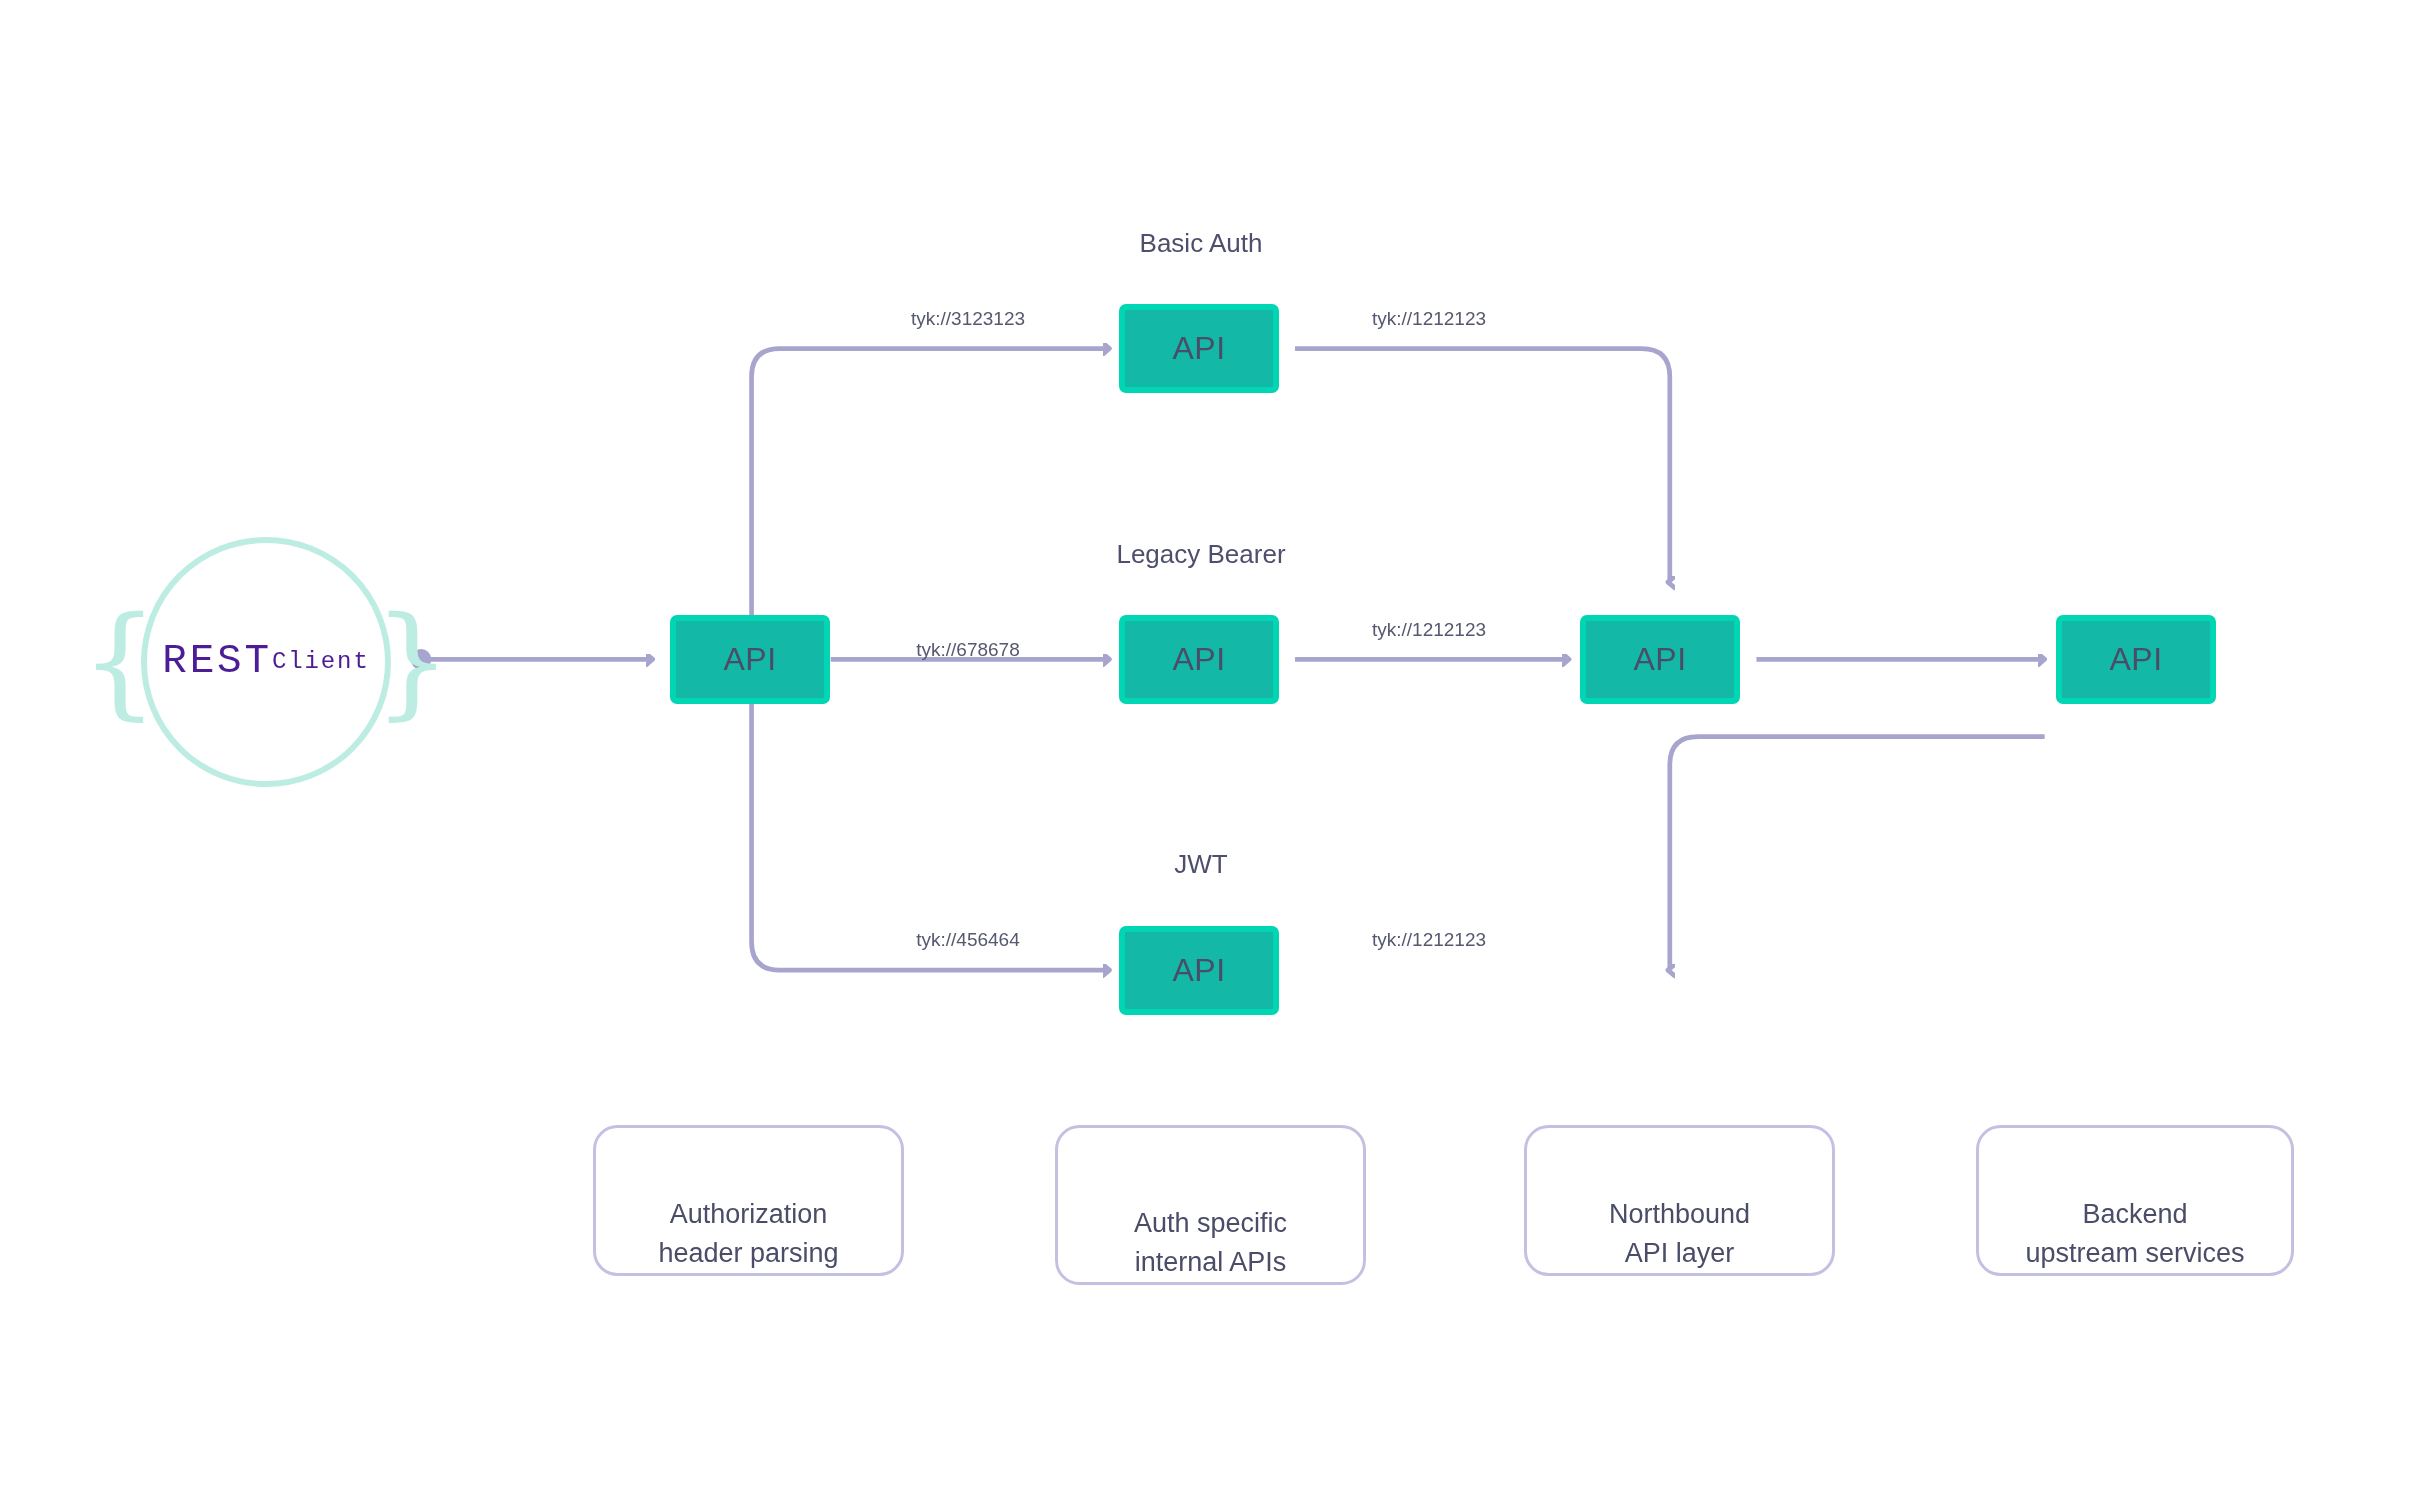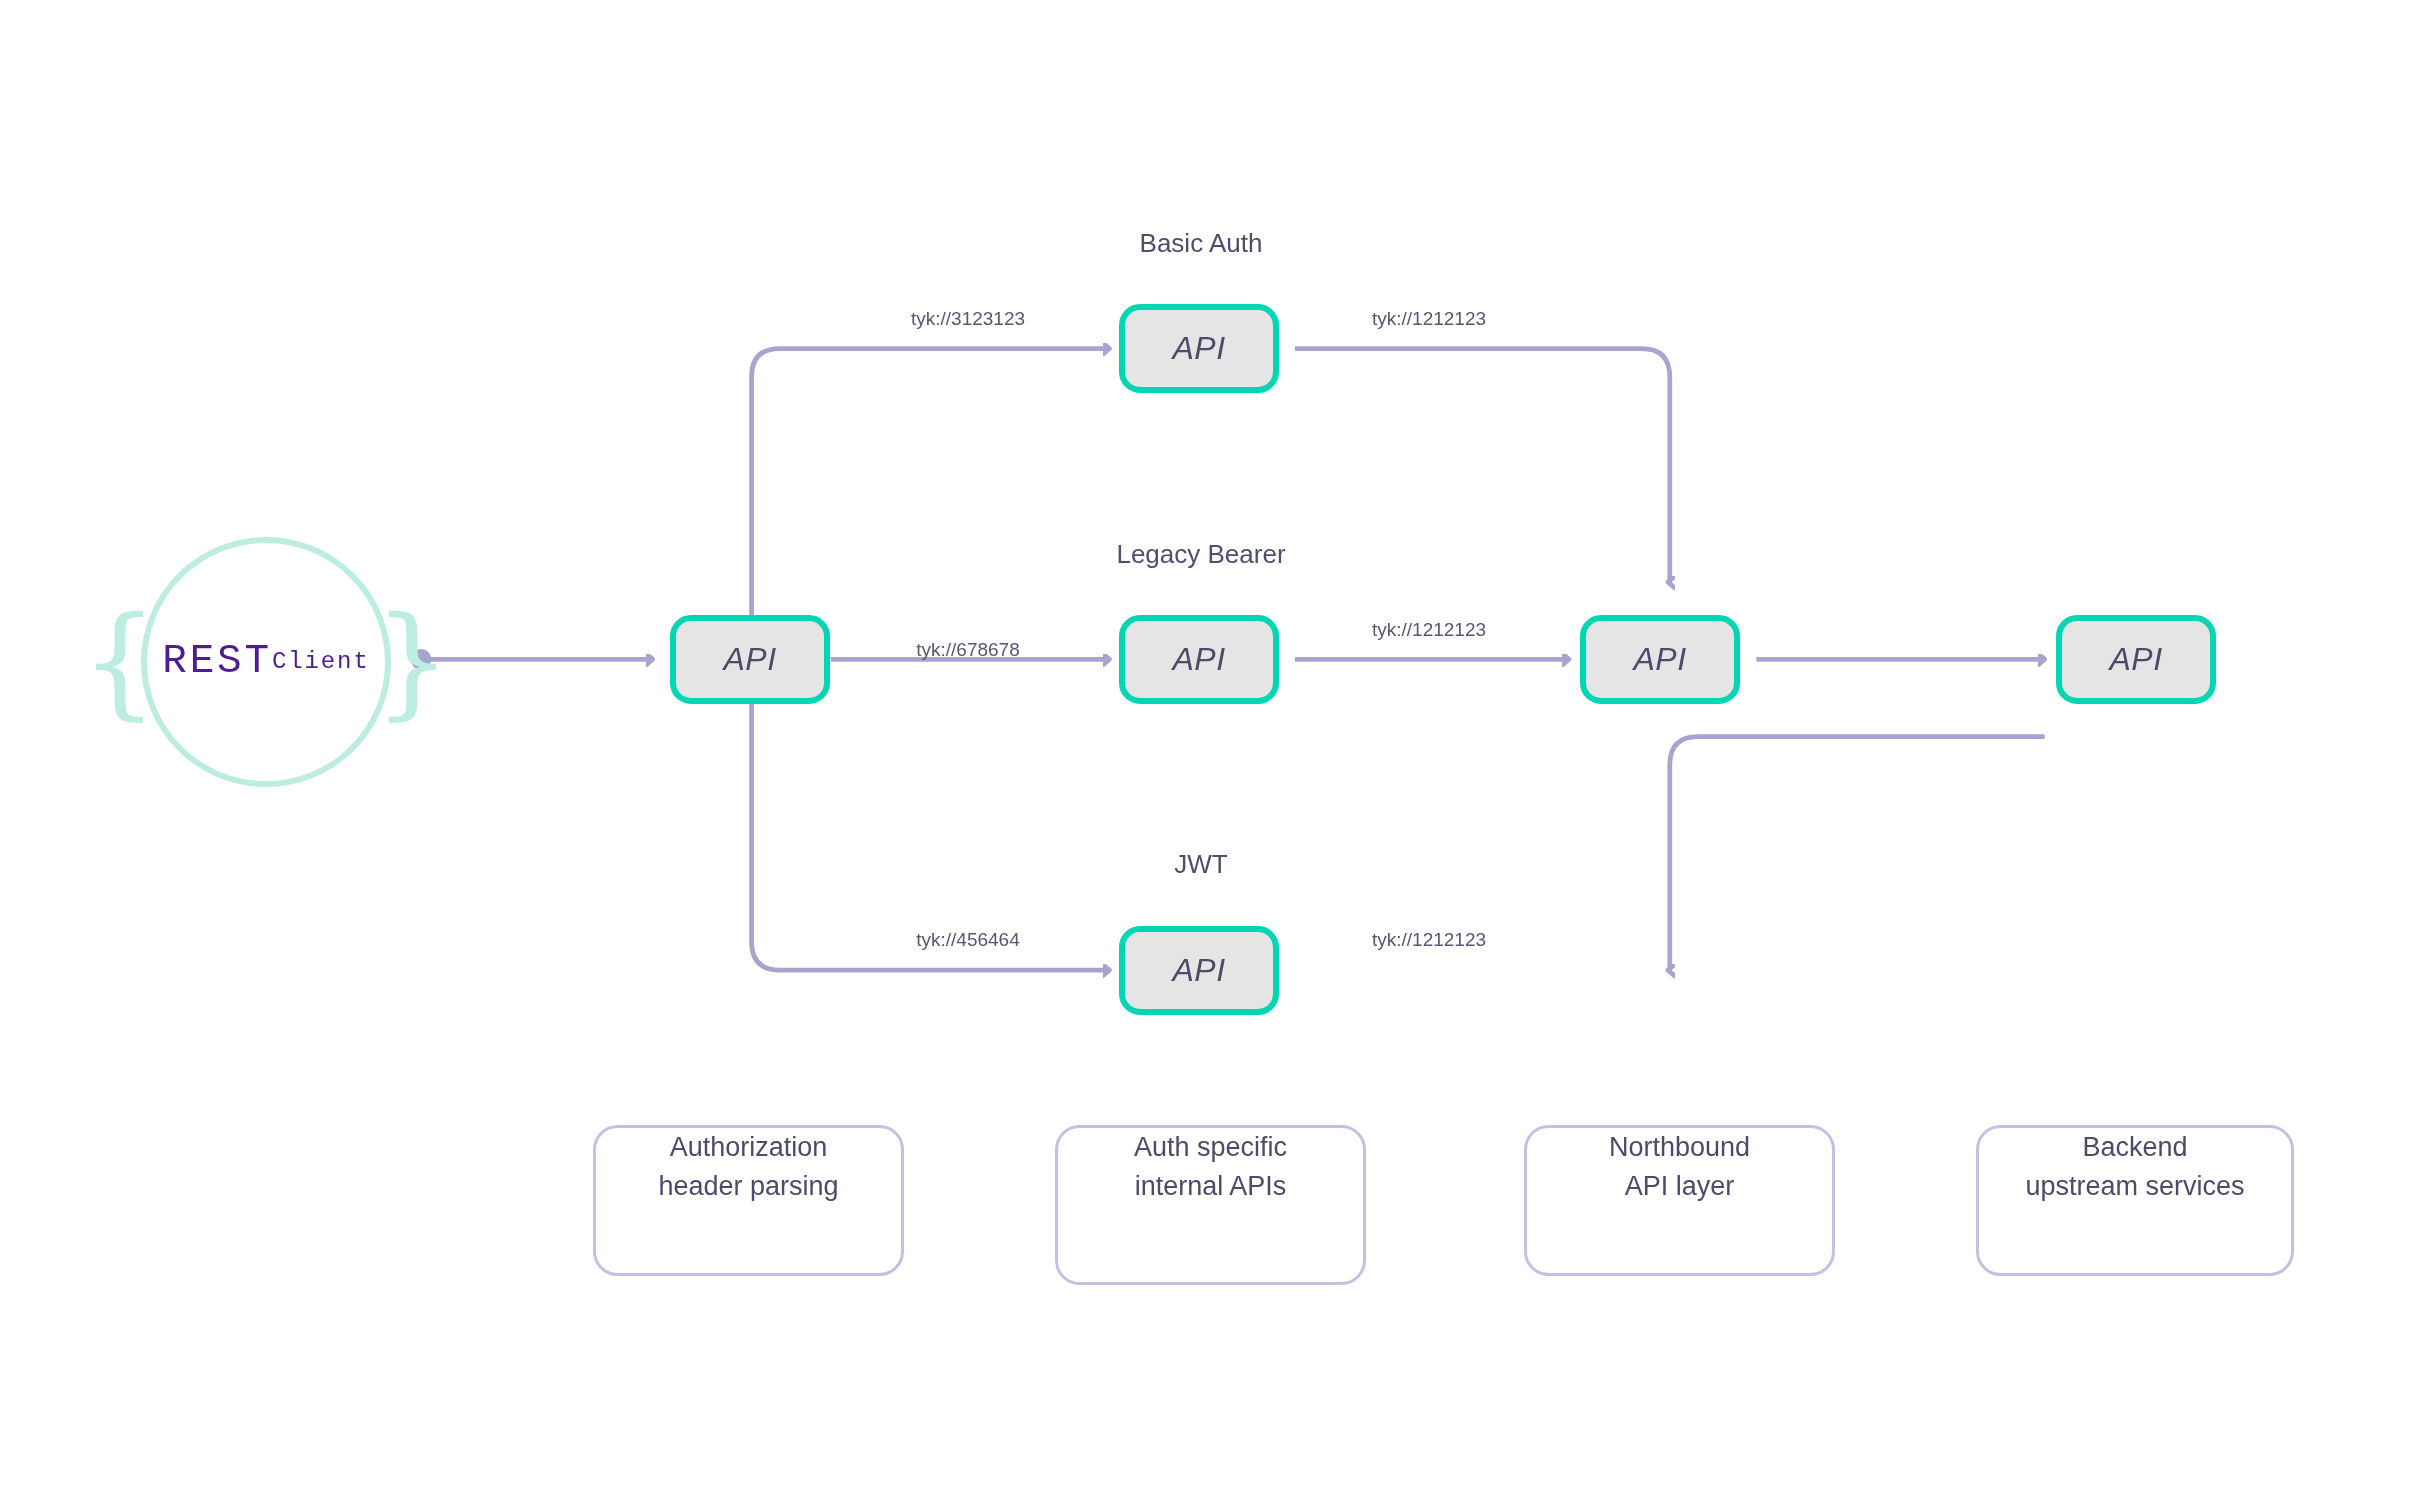--- a/index.html
+++ b/index.html
@@ -71,29 +71,28 @@
     font-size: 24px;
     letter-spacing: 1.9px;
     line-height: 1.25;
   }
 
   
   .api-box {
     position: absolute;
     box-sizing: border-box;
     border: 6.6px solid #00D6B4;
-    border-radius: 21px;
-    background: #e5e5e5;
+    border-radius: 7px;
+    background: #14b8a6;
     display: flex;
     align-items: center;
     justify-content: center;
     color: #4A4C68;
     font-size: 32px;
     letter-spacing: 0.5px;
-    font-style: italic;
   }
 
   
   .lane-title {
     position: absolute;
     color: #4D4F6C;
     font-size: 26px;
     font-weight: normal;
     white-space: nowrap;
     transform: translateX(-50%);
@@ -109,21 +108,21 @@
   }
 
   
   .caption-box {
     position: absolute;
     box-sizing: border-box;
     border: 3.8px solid #C3C1E2;
     border-radius: 24.5px;
     background: #ffffff;
     display: flex;
-    align-items: flex-start;
+    align-items: flex-end;
     justify-content: center;
     text-align: center;
     color: #4A4C68;
     font-size: 27px;
     line-height: 1.45;
     padding: 0 14px;
   }
 </style>
 </head>
 <body>

